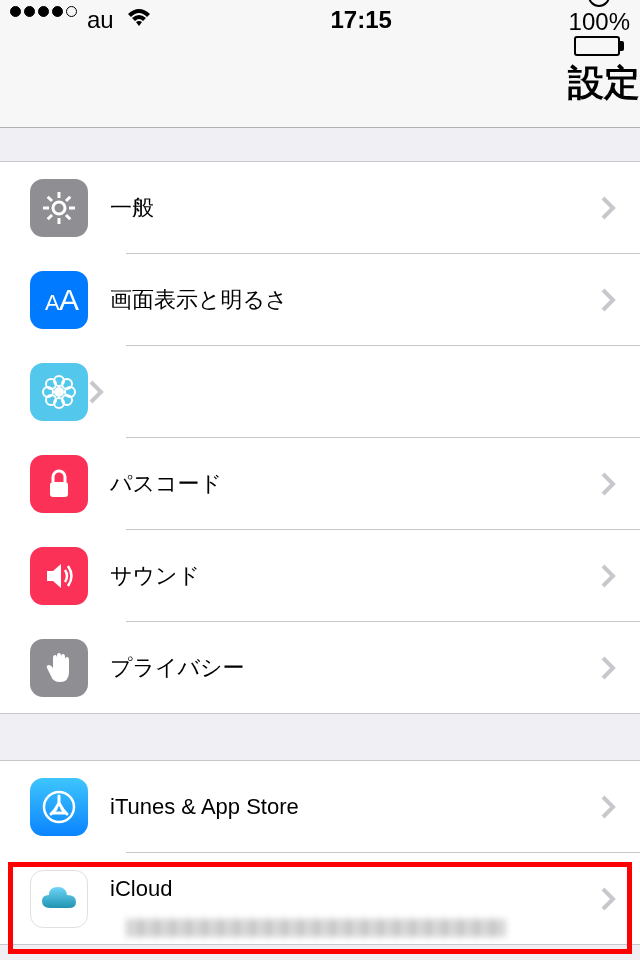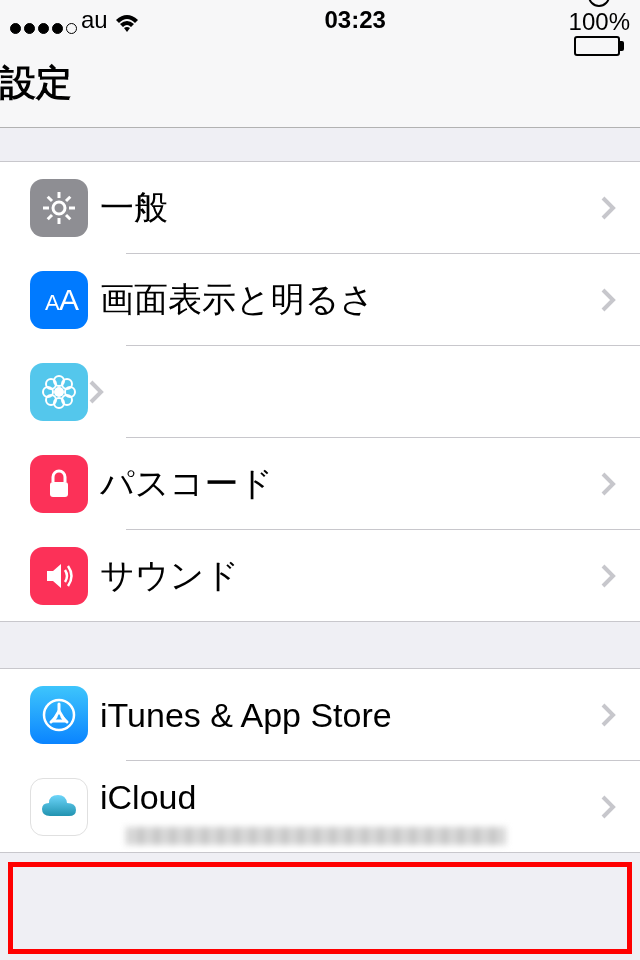--- a/index.html
+++ b/index.html
@@ -13,38 +13,38 @@
     .status-bar {
       height: 40px;
       background: #f7f7f8;
       display: flex;
       align-items: center;
       justify-content: space-between;
       padding: 0 10px;
       font-size: 24px;
       font-weight: 500;
     }
-    .sb-left { display: flex; align-items: flex-end; }
+    .sb-left { display: flex; align-items: flex-start; gap: 6px; }
     .dots { display: flex; gap: 3px; }
     .dot { width: 11px; height: 11px; border-radius: 50%; border: 1.5px solid #000; }
     .dot.fill { background: #000; }
     .carrier { font-size: 24px; margin-left: 4px; }
     .wifi { margin-left: 4px; }
     .sb-right { display: flex; align-items: center; gap: 0; flex-direction: column; }
     .battery-icon { display: flex; align-items: center; }
     .battery-body { width: 46px; height: 20px; border: 2px solid #000; border-radius: 3px; position: relative; }
     .battery-fill { background: #000; height: 100%; width: 100%; }
     .battery-tip { width: 4px; height: 10px; background: #000; border-radius: 0 2px 2px 0; }
     .nav-bar {
       height: 88px;
       background: #f7f7f8;
       border-bottom: 1px solid #b2b2b2;
       display: flex;
       align-items: center;
-      justify-content: flex-start;
+      justify-content: flex-end;
     }
     .nav-title { font-size: 36px; font-weight: 600; }
     .spacer { height: 34px; border-bottom: 1px solid #c8c7cc; }
     .group { background: #fff; }
     .row {
       height: 92px;
       display: flex;
       align-items: center;
       padding-left: 30px;
       position: relative;
@@ -61,22 +61,22 @@
     .icon-box {
       width: 58px;
       height: 58px;
       border-radius: 13px;
       display: flex;
       align-items: center;
       justify-content: center;
       flex-shrink: 0;
     }
     .row-label {
-      font-size: 34px;
-      margin-left: 12px;
+      font-size: 22px;
+      margin-left: 22px;
       flex: 1;
       font-weight: 400;
     }
     .row-sub {
       position: absolute;
       left: 126px;
       bottom: 8px;
       font-size: 20px;
       color: #888;
       filter: blur(3px);
@@ -112,21 +112,21 @@
         <div class="dot fill"></div>
         <div class="dot"></div>
     </div>
     <span class="carrier">au</span>
     <span class="wifi">
       <svg width="30" height="22" viewBox="0 0 30 22">
           <path d="M15 20 L12 16 Q15 14 18 16 Z M8 12 Q15 6 22 12 L19 15 Q15 11 11 15 Z M4 8 Q15 -2 26 8 L23 11 Q15 3 7 11 Z" fill="#000"></path>
         </svg>
     </span>
   </div>
-  <div style="font-weight:600">03:23</div>
+  <div style="font-weight:600">17:15</div>
   <div class="sb-right">
     <span>
       <svg width="24" height="24" viewBox="0 0 24 24">
           <circle cx="12" cy="12" r="10" fill="none" stroke="#000" stroke-width="2"></circle>
           <path d="M9 9 V7 a3 3 0 0 1 6 0 v2 M8 9 h8 v6 h-8 z" fill="none" stroke="#000" stroke-width="1.5"></path>
         </svg>
     </span>
     <span>100%</span>
     <span class="battery-icon">
       <span class="battery-body"><span class="battery-fill"></span></span>
@@ -225,20 +225,34 @@
         </svg>
     </div>
     <div class="row-label">サウンド</div>
     <div class="chevron">
         <svg width="16" height="26" viewBox="0 0 16 26">
           <path d="M3 3 L13 13 L3 23" fill="none" stroke="#c7c7cc" stroke-width="4"></path>
         </svg>
       </div>
     <div class="row-sep"></div>
   </div>
+  <div class="row">
+    <div class="icon-box" style="background:#8e8e93">
+      <svg width="40" height="40" viewBox="0 0 40 40">
+          <path d="M14 10 Q14 7 16 7 Q18 7 18 10 V8 Q18 5 20 5 Q22 5 22 8 V9 Q22 6 24 6 Q26 6 26 9 V12 Q26 9 28 9 Q30 9 30 12 V24 Q30 34 21 34 Q14 34 12 28 L8 20 Q7 17 10 17 Q12 17 14 20 Z" fill="#fff"></path>
+        </svg>
+    </div>
+    <div class="row-label">プライバシー</div>
+    <div class="chevron">
+        <svg width="16" height="26" viewBox="0 0 16 26">
+          <path d="M3 3 L13 13 L3 23" fill="none" stroke="#c7c7cc" stroke-width="4"></path>
+        </svg>
+      </div>
+    <div class="row-sep"></div>
+  </div>
 </div>
 
 <div style="height:48px;border-top:1px solid #c8c7cc;border-bottom:1px solid #c8c7cc;margin-top:-1px"></div>
 
 <div class="group">
   <div class="row">
     <div class="icon-box" style="background:linear-gradient(#3ec5fc,#0a84ff)">
       <svg width="40" height="40" viewBox="0 0 40 40">
           <circle cx="20" cy="20" r="15" fill="none" stroke="#fff" stroke-width="2.5"></circle>
           <path d="M20 9 L20 16 M12 27 L17 22 M28 27 L23 22" stroke="#fff" stroke-width="3" stroke-linecap="round"></path>

